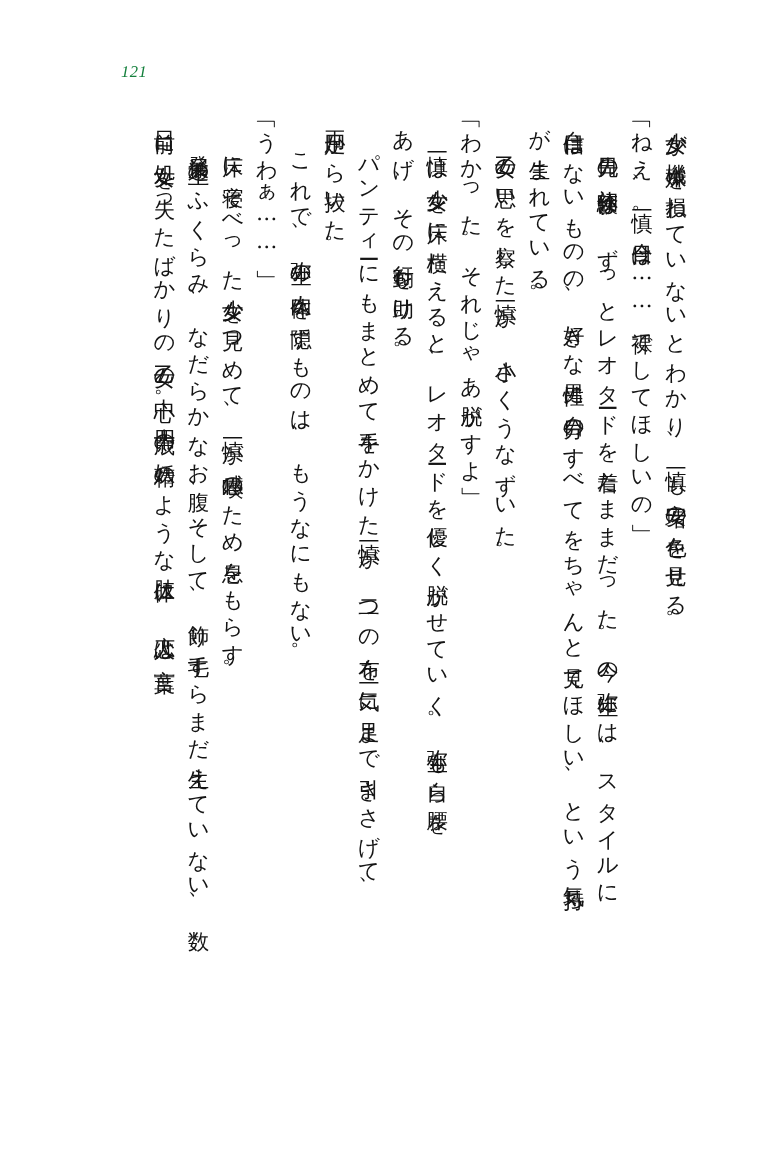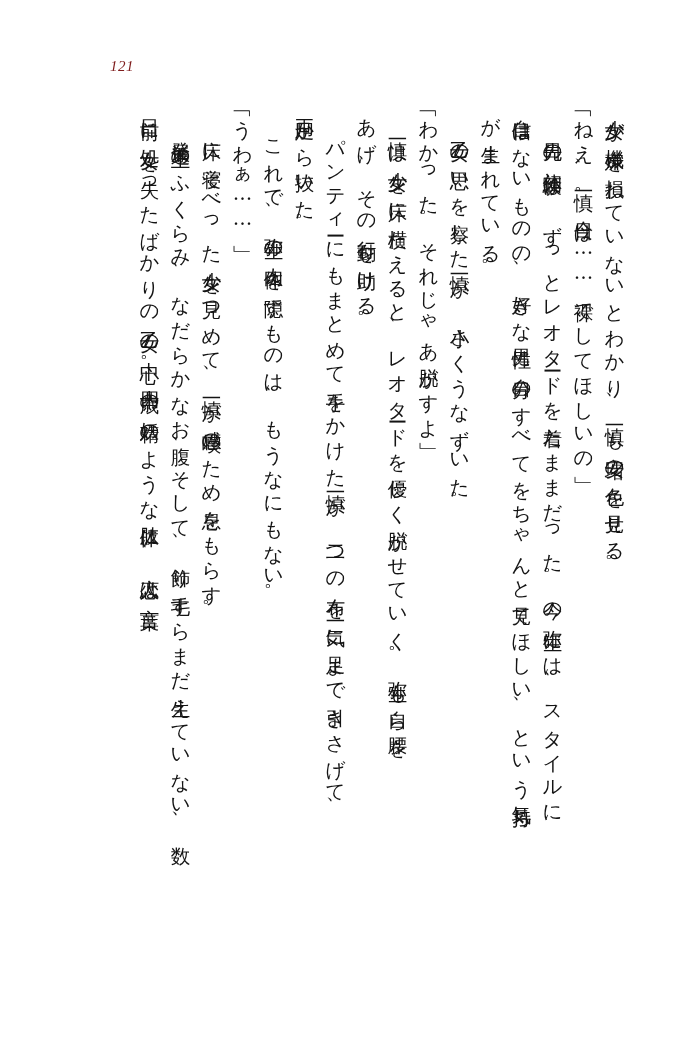--- a/index.html
+++ b/index.html
@@ -22,21 +22,21 @@
     height: 1050px;
     background: #ffffff;
   }
   .page-number {
     position: absolute;
     top: 58px;
     left: 110px;
     font-size: 15px;
     font-style: italic;
     font-family: "Liberation Serif", "DejaVu Serif", serif;
-    color: #7f1d1d;
+    color: #15803d;
     letter-spacing: 0.5px;
   }
   .text-block {
     position: absolute;
     top: 104px;
     left: 58px;
     width: 566px;
     height: 880px;
     display: flex;
     flex-direction: row-reverse;

